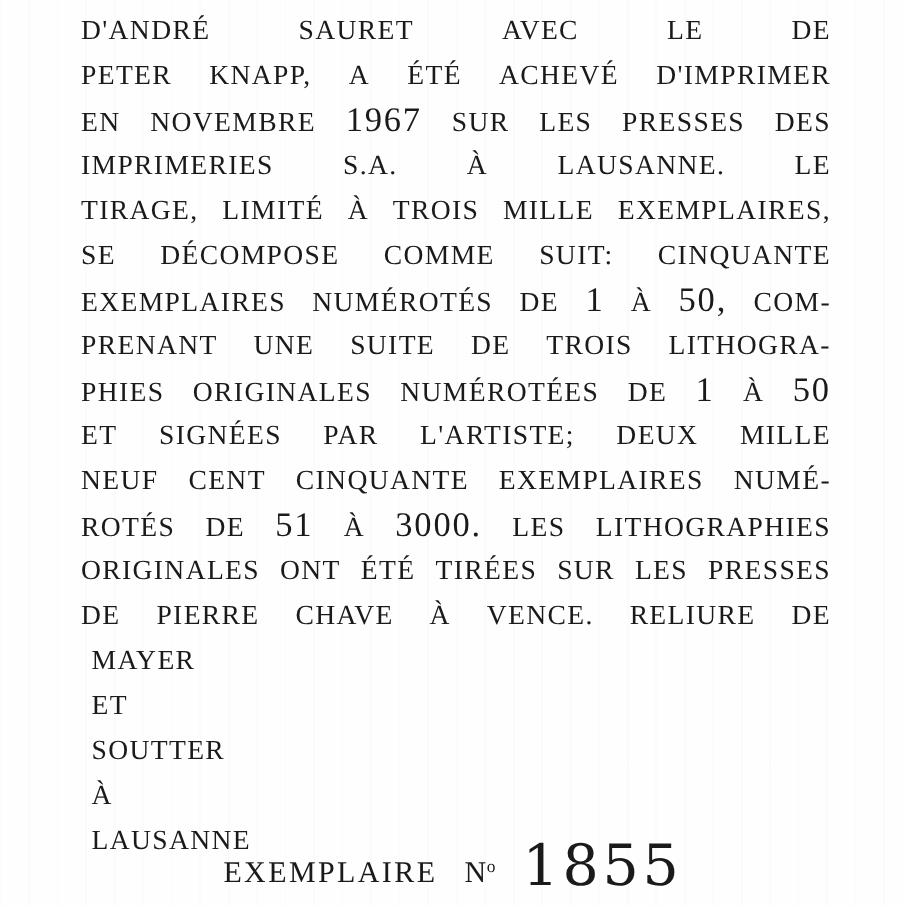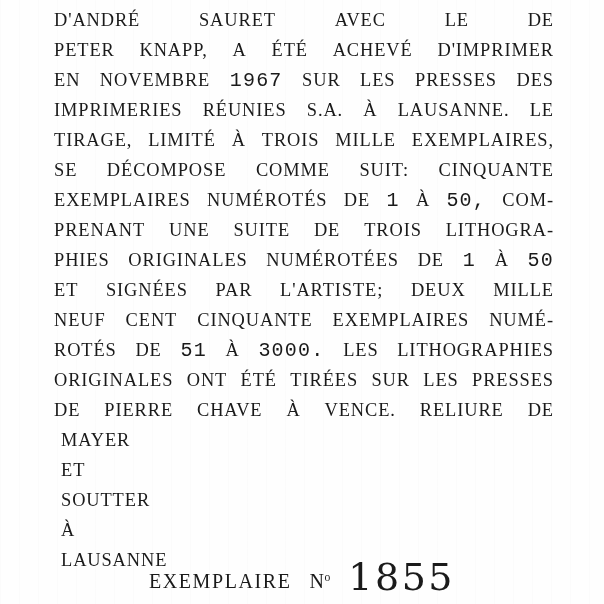--- a/index.html
+++ b/index.html
@@ -62,23 +62,22 @@
   .colophon-line.center .w {
     margin: 0 7px;
   }
 
   .w {
     display: inline-block;
   }
 
   
   .oldnum {
-    font-size: 20px;
+    font-size: 23px;
     letter-spacing: 1.2px;
-    font-family: Liberation Mono, monospace;
   }
 
   
   #copy-number-line {
     position: absolute;
     left: 0;
     top: 556px;
     width: 604px;
     display: flex;
     align-items: baseline;
@@ -116,21 +115,21 @@
 </style>
 </head>
 <body>
 
 <div id="colophon-page">
 
   <div id="colophon-body">
       <div class="colophon-line justify"><span class="w">D'ANDRÉ</span><span class="w">SAURET</span><span class="w">AVEC</span><span class="w">LE</span><span class="w">DE</span></div>
       <div class="colophon-line justify"><span class="w">PETER</span><span class="w">KNAPP,</span><span class="w">A</span><span class="w">ÉTÉ</span><span class="w">ACHEVÉ</span><span class="w">D'IMPRIMER</span></div>
       <div class="colophon-line justify"><span class="w">EN</span><span class="w">NOVEMBRE</span><span class="w oldnum">1967</span><span class="w">SUR</span><span class="w">LES</span><span class="w">PRESSES</span><span class="w">DES</span></div>
-      <div class="colophon-line justify"><span class="w">IMPRIMERIES</span><span class="w">RÉUNIES</span><span class="w">S.A.</span><span class="w">À</span><span class="w">LAUSANNE.</span><span class="w">LE</span></div>
+      <div class="colophon-line justify"><span class="w">IMPRIMERIES</span><span class="w">S.A.</span><span class="w">À</span><span class="w">LAUSANNE.</span><span class="w">LE</span></div>
       <div class="colophon-line justify"><span class="w">TIRAGE,</span><span class="w">LIMITÉ</span><span class="w">À</span><span class="w">TROIS</span><span class="w">MILLE</span><span class="w">EXEMPLAIRES,</span></div>
       <div class="colophon-line justify"><span class="w">SE</span><span class="w">DÉCOMPOSE</span><span class="w">COMME</span><span class="w">SUIT:</span><span class="w">CINQUANTE</span></div>
       <div class="colophon-line justify"><span class="w">EXEMPLAIRES</span><span class="w">NUMÉROTÉS</span><span class="w">DE</span><span class="w oldnum">1</span><span class="w">À</span><span class="w oldnum">50,</span><span class="w">COM-</span></div>
       <div class="colophon-line justify"><span class="w">PRENANT</span><span class="w">UNE</span><span class="w">SUITE</span><span class="w">DE</span><span class="w">TROIS</span><span class="w">LITHOGRA-</span></div>
       <div class="colophon-line justify"><span class="w">PHIES</span><span class="w">ORIGINALES</span><span class="w">NUMÉROTÉES</span><span class="w">DE</span><span class="w oldnum">1</span><span class="w">À</span><span class="w oldnum">50</span></div>
       <div class="colophon-line justify"><span class="w">ET</span><span class="w">SIGNÉES</span><span class="w">PAR</span><span class="w">L'ARTISTE;</span><span class="w">DEUX</span><span class="w">MILLE</span></div>
       <div class="colophon-line justify"><span class="w">NEUF</span><span class="w">CENT</span><span class="w">CINQUANTE</span><span class="w">EXEMPLAIRES</span><span class="w">NUMÉ-</span></div>
       <div class="colophon-line justify"><span class="w">ROTÉS</span><span class="w">DE</span><span class="w oldnum">51</span><span class="w">À</span><span class="w oldnum">3000.</span><span class="w">LES</span><span class="w">LITHOGRAPHIES</span></div>
       <div class="colophon-line justify"><span class="w">ORIGINALES</span><span class="w">ONT</span><span class="w">ÉTÉ</span><span class="w">TIRÉES</span><span class="w">SUR</span><span class="w">LES</span><span class="w">PRESSES</span></div>
       <div class="colophon-line justify"><span class="w">DE</span><span class="w">PIERRE</span><span class="w">CHAVE</span><span class="w">À</span><span class="w">VENCE.</span><span class="w">RELIURE</span><span class="w">DE</span></div>

